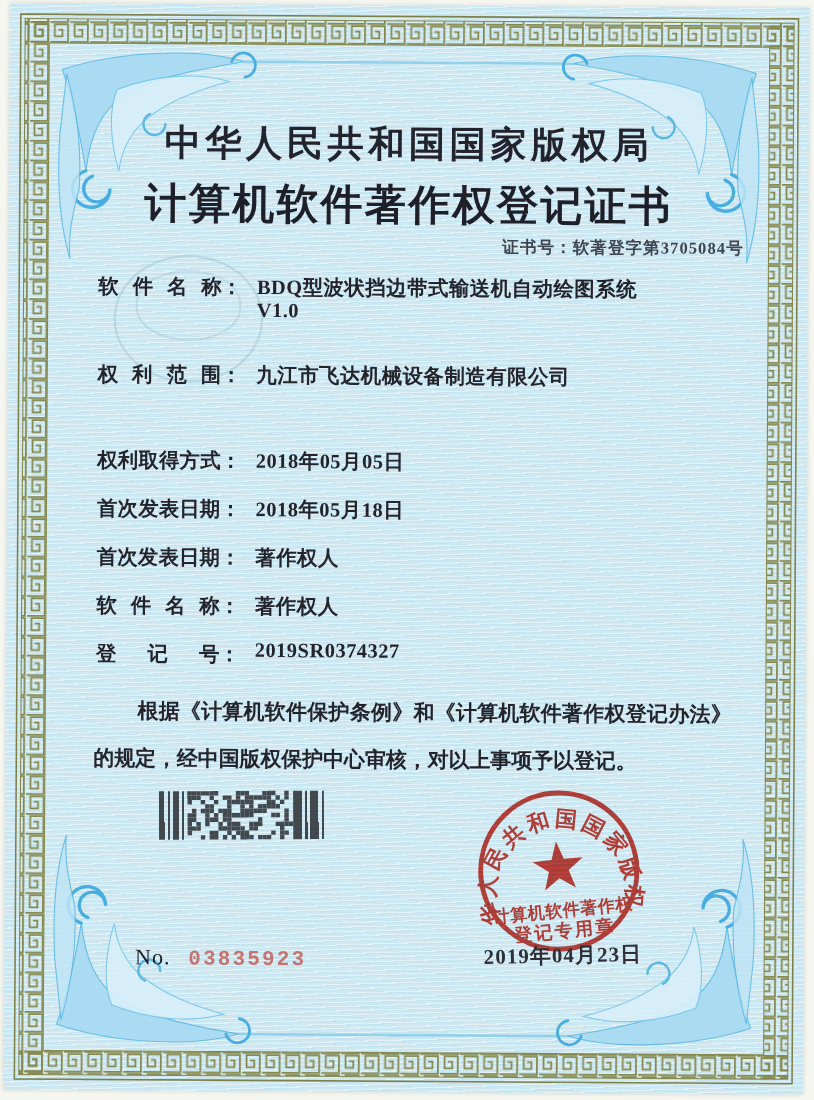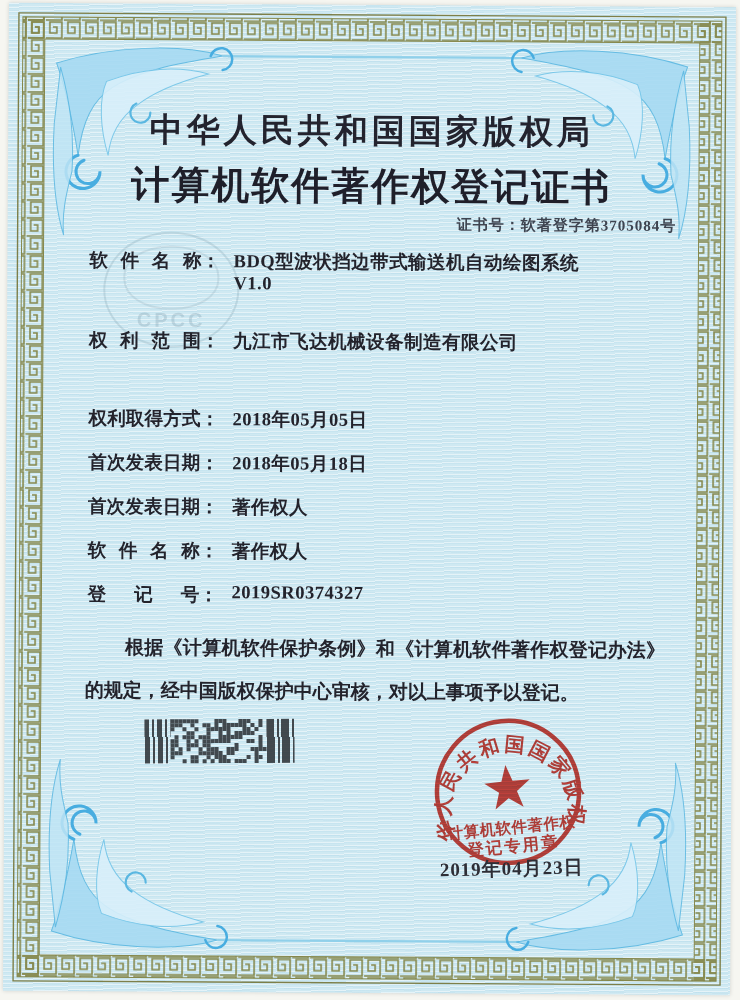--- a/index.html
+++ b/index.html
@@ -85,21 +85,20 @@
     <path d="M214,936 H516" stroke="#90d0ea" stroke-width="2.2" fill="none"></path>
 
     <use href="#fl" transform="translate(42,40)"></use>
     <use href="#fl" transform="translate(685,40) scale(-1,1)"></use>
     <use href="#fl" transform="translate(42,948) scale(1,-1)"></use>
     <use href="#fl" transform="translate(685,948) scale(-1,-1)"></use>
   </svg>
 
   <div class="watermark">
     <div class="wm-inner"></div>
-    <div class="wm-txt">CPCC</div>
   </div>
 
   <div class="t1">中华人民共和国国家版权局</div>
   <div class="t2">计算机软件著作权登记证书</div>
 
   <div class="certno"><span>证书号：</span><span>软著登字第3705084号</span></div>
 
   <div class="row" style="top:244px">
     <span class="lbl">软件名称</span><span class="colon">：</span>
     <span class="val-block">
@@ -419,14 +418,17 @@
       <text font-size="20" font-weight="bold" fill="#cf342b" letter-spacing="3.2" font-family="Liberation Serif, DejaVu Serif, serif">
         <textPath href="#sealArc" startOffset="50%" text-anchor="middle">中华人民共和国国家版权局</textPath>
       </text>
       <text x="100" y="139" text-anchor="middle" font-size="15.5" font-weight="bold" fill="#cf342b" letter-spacing="0.5" font-family="Liberation Serif, DejaVu Serif, serif">计算机软件著作权</text>
       <text x="100" y="158" text-anchor="middle" font-size="16.5" font-weight="bold" fill="#cf342b" letter-spacing="2" font-family="Liberation Serif, DejaVu Serif, serif">登记专用章</text>
     </g>
   </svg>
 
   <div class="seal-date">2019年04月23日</div>
 
+  <div class="serial">
+    <span class="pfx">No.</span><span class="num">03835923</span>
+  </div>
 
 </div>
 
 </body></html>

